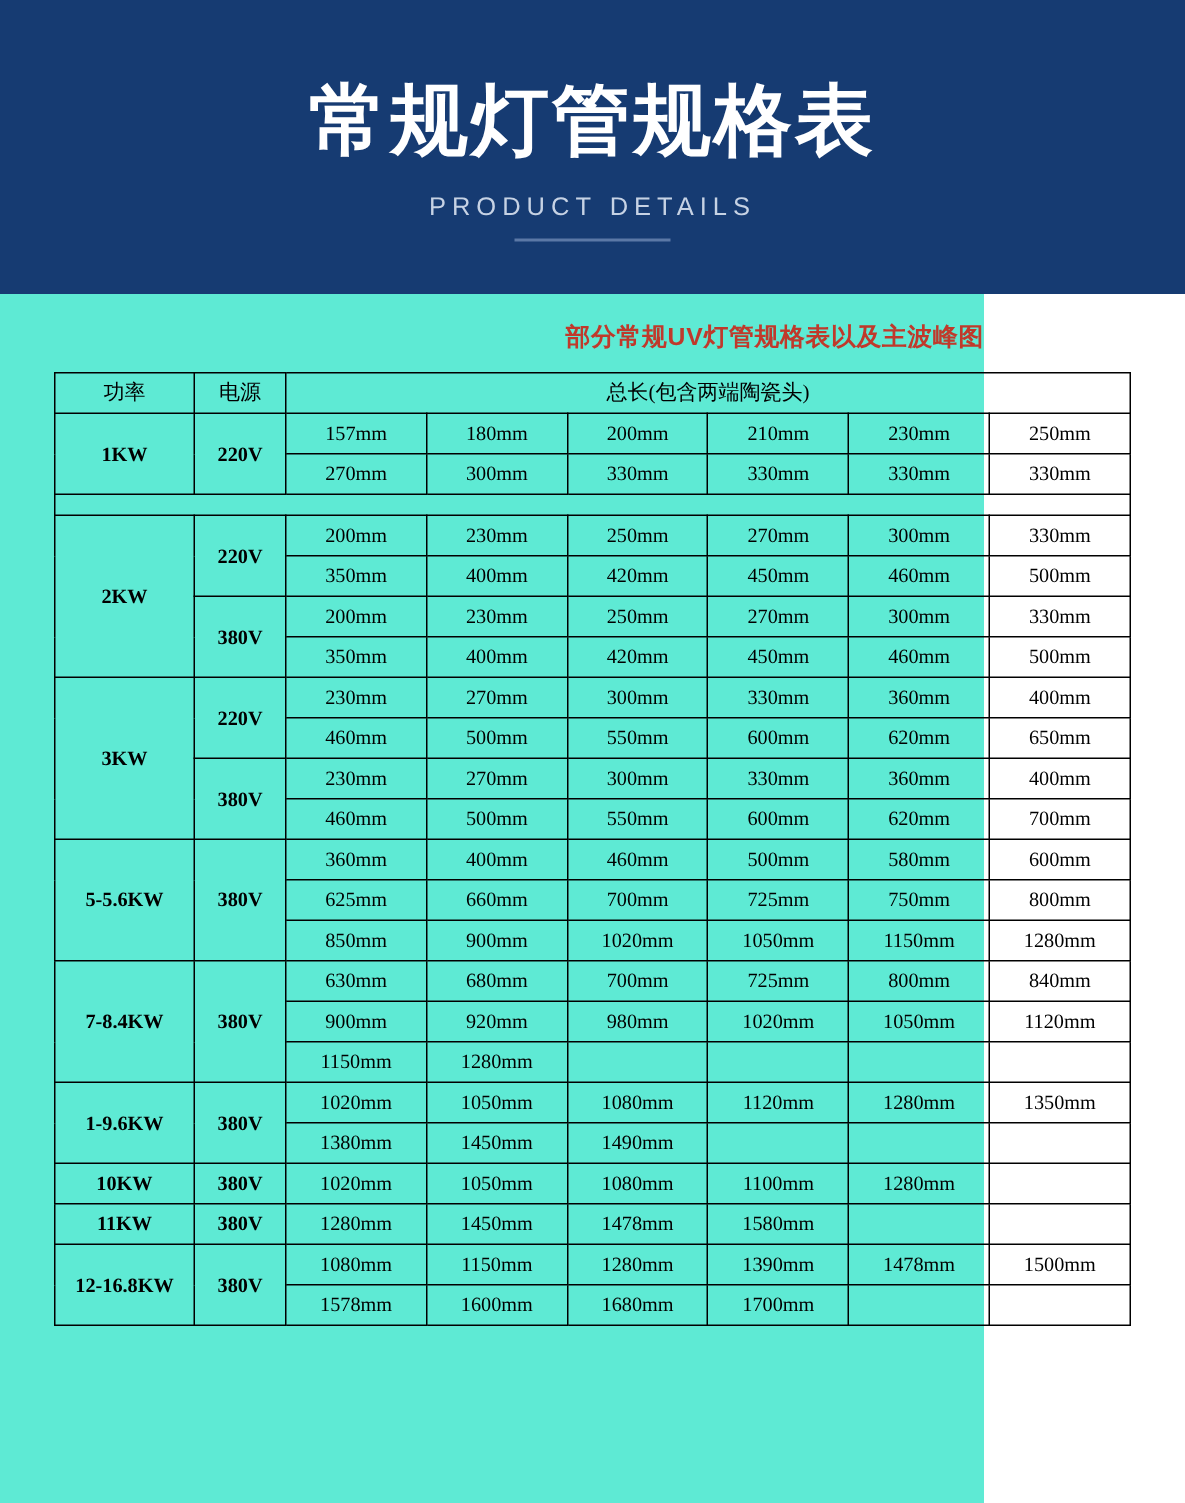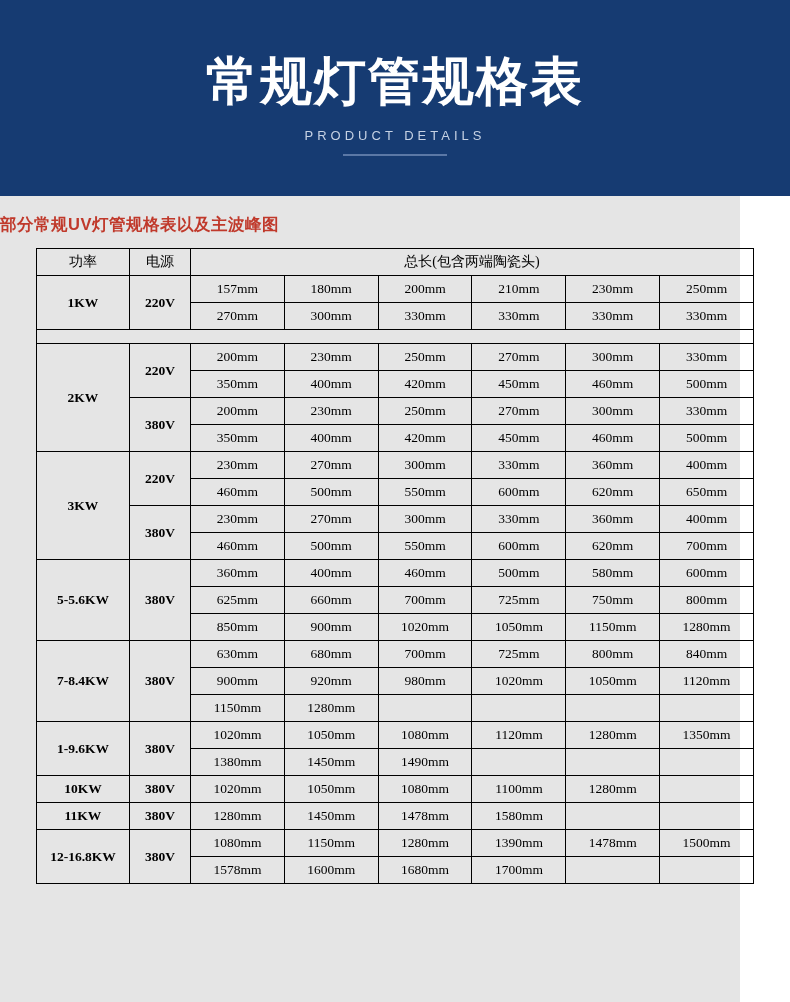--- a/index.html
+++ b/index.html
@@ -8,23 +8,23 @@
     background: #ffffff;
   }
   body {
     width: 790px;
     height: 1002px;
     font-family: "Liberation Sans", sans-serif;
     overflow: hidden;
   }
   .page {
     position: relative;
-    width: 740px;
+    width: 656px;
     height: 1002px;
-    background: #e5e5e5;
+    background: #5eead4;
   }
   
   .banner {
     position: relative;
     width: 790px;
     height: 196px;
     background: #163B72;
     display: flex;
     flex-direction: column;
     align-items: center;
@@ -36,34 +36,34 @@
     color: #ffffff;
     font-size: 52px;
     font-weight: bold;
     letter-spacing: 2px;
     line-height: 1.15;
     font-family: "Liberation Sans", sans-serif;
   }
   .banner-sub {
     margin-top: 16px;
     color: #c6d2e4;
-    font-size: 13px;
+    font-size: 17px;
     letter-spacing: 4px;
     font-family: "Liberation Sans", sans-serif;
   }
   .banner-rule {
     margin-top: 11px;
     width: 104px;
     height: 2px;
     background: #5b78a6;
   }
   
   .section-title {
     width: 100%;
-    text-align: left;
+    text-align: right;
     color: #c0392b;
     font-size: 16.5px;
     font-weight: bold;
     margin-top: 18px;
     margin-bottom: 12px;
     letter-spacing: 0.5px;
   }
   
   .table-wrap {
     padding: 0 36px;

